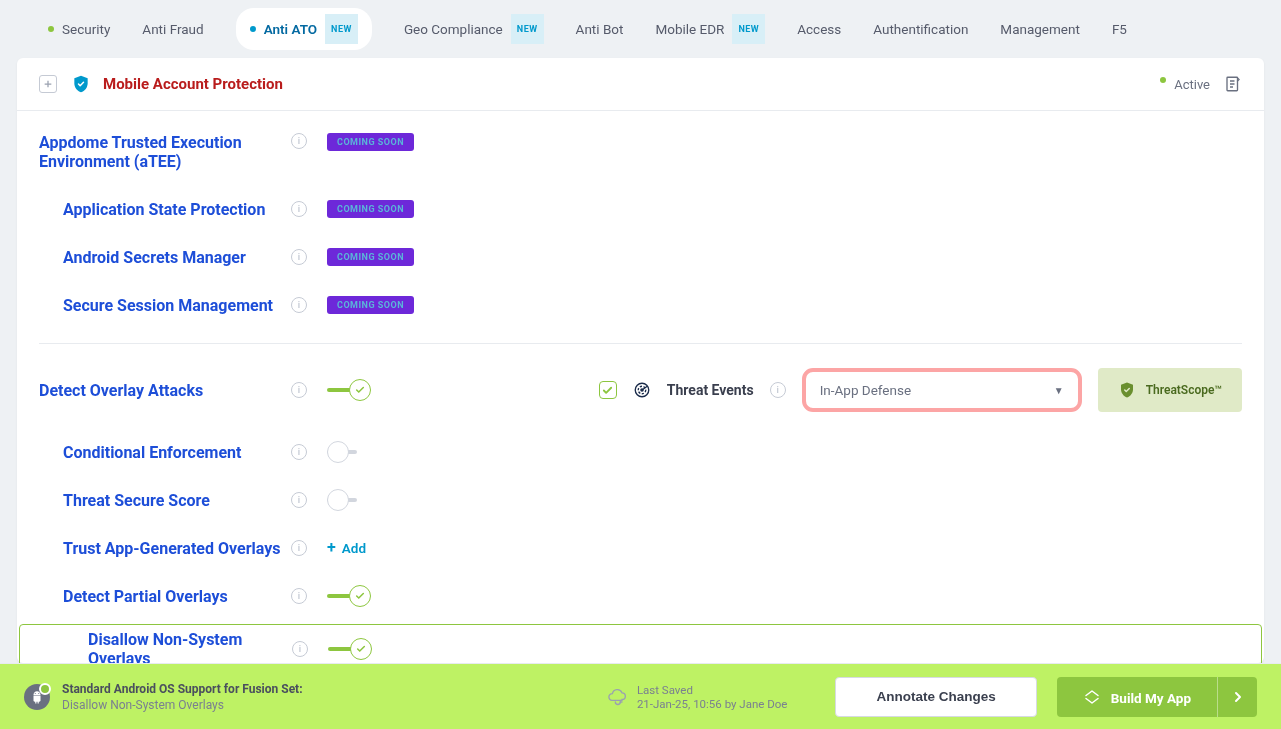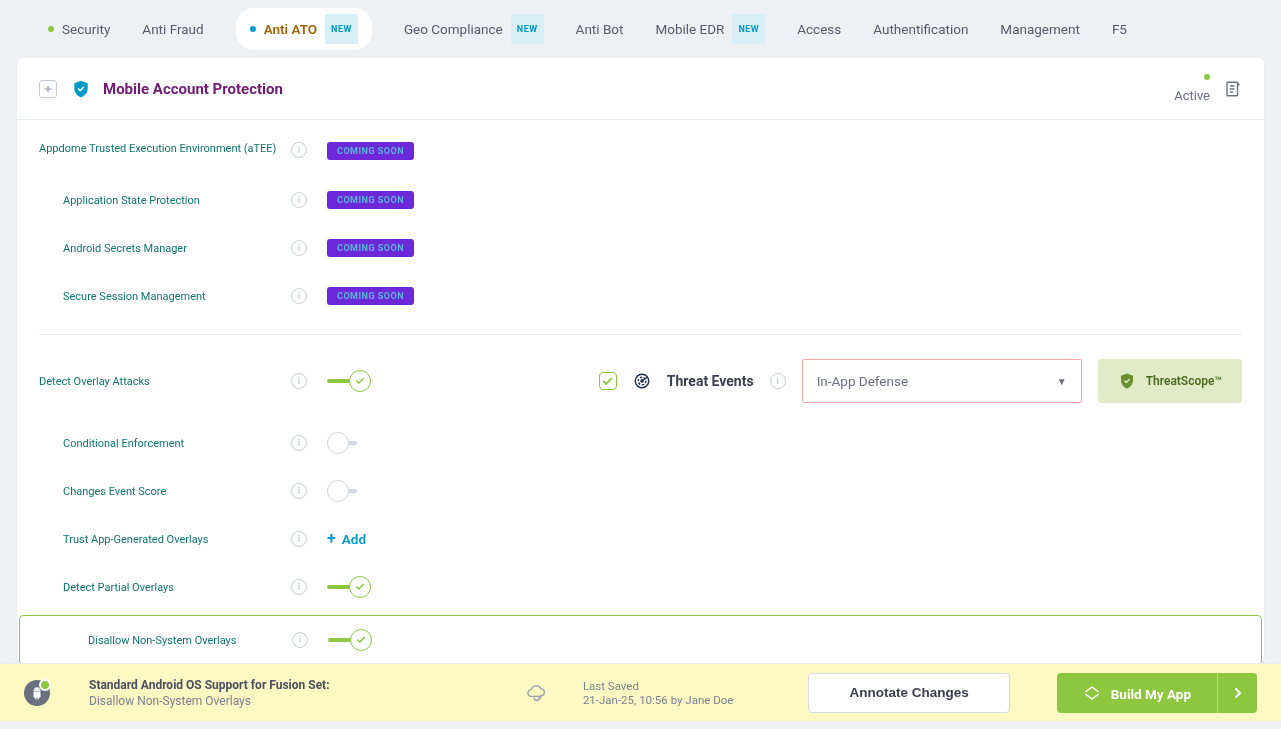--- a/index.html
+++ b/index.html
@@ -37,21 +37,21 @@
       background: #8dc63f;
     }
     .tab .dot.blue { background: #0099cc; }
     .tab.active {
       background: #ffffff;
       border-radius: 18px;
       padding: 6px 14px;
       color: #0099cc;
       font-weight: 600;
     }
-    .tab.active .label { color: #a16207; }
+    .tab.active .label { color: #0369a1; }
     .new-badge {
       background: #d8eff7;
       color: #0099cc;
       font-size: 9px;
       font-weight: 700;
       letter-spacing: 0.5px;
       padding: 10px 6px;
       border-radius: 0;
     }
 
@@ -87,30 +87,29 @@
     }
     .shield-icon {
       width: 20px;
       height: 20px;
       margin-right: 12px;
       color: #0099cc;
     }
     .card-title {
       font-size: 15px;
       font-weight: 700;
-      color: #701a75;
+      color: #b91c1c;
       flex: 1;
     }
     .status {
       display: flex;
-      align-items: flex-end;
+      align-items: flex-start;
       gap: 8px;
       color: #6a7080;
       font-size: 13px;
-      flex-direction: column;
     }
     .status .dot {
       width: 6px;
       height: 6px;
       border-radius: 50%;
       background: #8dc63f;
     }
     .notes-icon {
       width: 18px;
       height: 18px;
@@ -130,23 +129,24 @@
       align-items: center;
       min-height: 48px;
     }
     .row.top {
       align-items: flex-start;
       padding-top: 14px;
       padding-bottom: 14px;
     }
     .row .label-col {
       width: 252px;
-      font-size: 11px;
-      color: #0f766e;
+      font-size: 16px;
+      color: #1d4ed8;
       padding-right: 10px;
+      font-weight: bold;
     }
     .row.indent1 .label-col { padding-left: 24px; width: 252px; }
     .row.indent2 .label-col { padding-left: 48px; width: 252px; }
 
     .info-icon {
       width: 16px;
       height: 16px;
       border: 1.5px solid #c5cad4;
       border-radius: 50%;
       display: flex;
@@ -233,22 +233,22 @@
       width: 18px;
       height: 18px;
       color: #1a2b4a;
     }
     .threat-label {
       font-size: 14px;
       font-weight: 700;
       color: #3a3f4e;
     }
     .select {
-      border: 1px solid #fca5a5;
-      border-radius: 2px;
+      border: 4px solid #fca5a5;
+      border-radius: 11px;
       height: 44px;
       width: 280px;
       padding: 0 14px;
       display: flex;
       align-items: center;
       justify-content: space-between;
       color: #6a7080;
       font-size: 13.5px;
       cursor: pointer;
       background: #fff;
@@ -285,24 +285,23 @@
       border-radius: 4px;
       margin: 4px -20px 0 -20px;
       padding: 0 20px;
     }
 
     
     .footer {
       display: flex;
       align-items: center;
       padding: 0 24px;
-      height: 58px;
-      background: #fef9c3;
+      height: 66px;
+      background: #bef264;
       border-top: 1px solid #e8ebef;
-      gap: 27px;
     }
     .android-icon {
       width: 26px;
       height: 26px;
       border-radius: 50%;
       background: #6a7080;
       position: relative;
       display: flex;
       align-items: center;
       justify-content: center;
@@ -481,21 +480,21 @@
 
     <div class="row indent1" style="margin-top:14px">
       <div class="label-col">Conditional Enforcement</div>
       <i class="info-icon">i</i>
       <div class="toggle off">
         <div class="track"></div>
           <div class="knob"></div>
       </div>
     </div>
     <div class="row indent1">
-      <div class="label-col">Changes Event Score</div>
+      <div class="label-col">Threat Secure Score</div>
       <i class="info-icon">i</i>
       <div class="toggle off">
         <div class="track"></div>
           <div class="knob"></div>
       </div>
     </div>
     <div class="row indent1">
       <div class="label-col">Trust App-Generated Overlays</div>
       <i class="info-icon">i</i>
       <div class="add-link">

